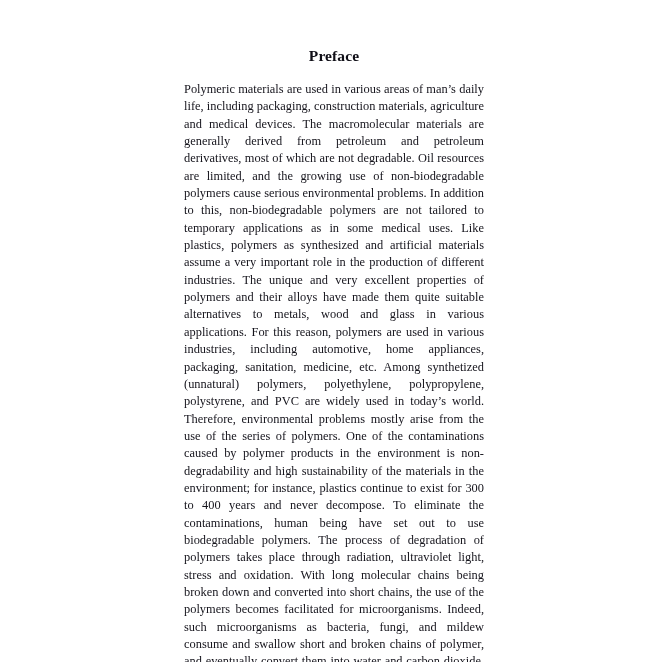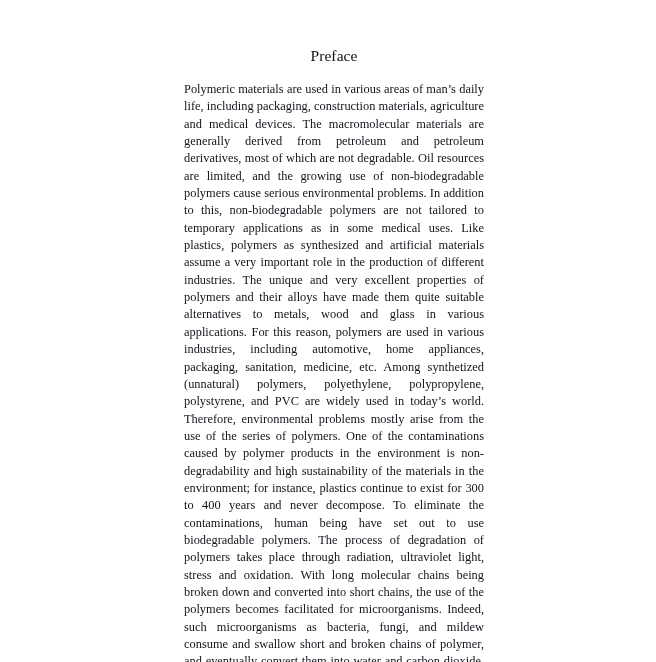--- a/index.html
+++ b/index.html
@@ -28,21 +28,21 @@
     left: 184px;
     top: 0;
     width: 300px;
   }
 
   .page-title {
     margin: 0;
     padding: 0;
     text-align: center;
     font-family: "Liberation Serif", "DejaVu Serif", serif;
-    font-weight: normal;
+    font-weight: bold;
     font-size: 15.5px;
     line-height: 1;
     letter-spacing: 0.1px;
     color: #100f17;
     position: absolute;
     top: 48px;
     left: 0;
     width: 300px;
   }
 

